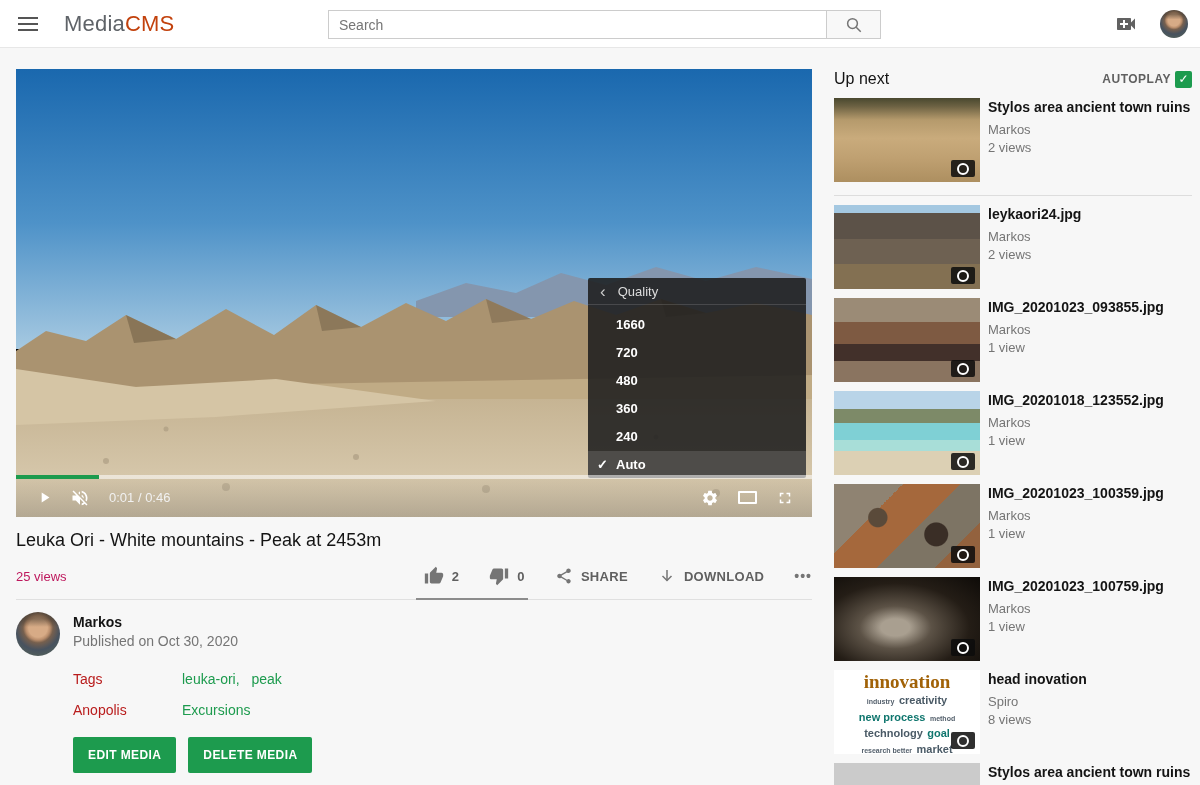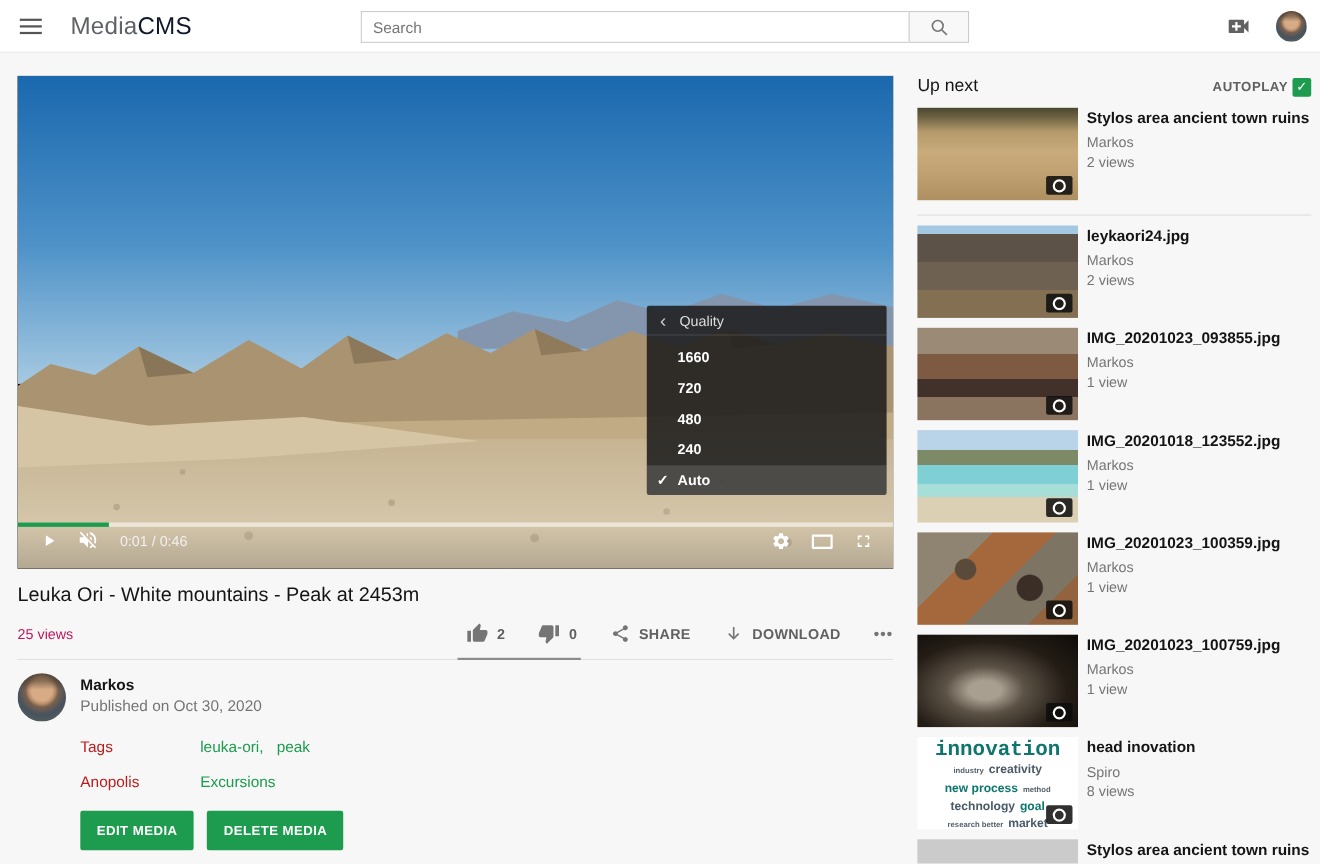--- a/index.html
+++ b/index.html
@@ -7,21 +7,21 @@
               font-family:"Liberation Sans", sans-serif; }
 
   
   .topbar { position:relative; height:48px; background:#fff; border-bottom:1px solid #e7e7e7;
             display:flex; align-items:center; padding:0 12px; z-index:50; }
   .hamburger { width:26px; height:20px; margin-left:6px; display:flex; flex-direction:column;
                justify-content:center; gap:4px; cursor:pointer; }
   .hamburger span { display:block; width:20px; height:2px; background:#555; }
   .logo { margin-left:20px; font-size:22px; letter-spacing:.2px; cursor:pointer; }
   .logo .dark { color:#5f6368; }
-  .logo .green { color:#0f172a; }
+  .logo .green { color:#c2410c; }
   .search-wrap { position:absolute; left:328px; top:10px; display:flex; }
   .search-input { width:498px; height:29px; border:1px solid #ccc; border-right:none;
                   padding:0 10px; font-size:14px; color:#222; background:#fff; outline:none; }
   .search-input::placeholder { color:#757575; }
   .search-btn { width:55px; height:29px; border:1px solid #ccc; background:#f8f8f8;
                 display:flex; align-items:center; justify-content:center; cursor:pointer; }
   .header-right { position:absolute; right:12px; top:0; height:48px; display:flex;
                   align-items:center; gap:22px; }
   .avatar { border-radius:50%;
      background:
@@ -37,21 +37,21 @@
   
   .player { position:relative; width:796px; height:448px; background:#000; overflow:hidden; }
   .scene { position:absolute; inset:0; width:100%; height:100%; display:block; }
 
   .controls { position:absolute; left:0; right:0; bottom:0; height:42px;
               background:linear-gradient(rgba(30,24,18,0), rgba(30,24,18,.22)); }
   .progress { position:absolute; top:0; left:0; right:0; height:4px;
               background:rgba(255,255,255,.55); cursor:pointer; }
   .progress-played { height:100%; background:#1d9b4e; }
   .ctrl-row { position:absolute; top:4px; left:0; right:0; bottom:0; display:flex;
-              align-items:flex-end; padding:0 18px 16px 20px; }
+              align-items:center; padding:0 18px 1px 20px; }
   .ctrl-left { display:flex; align-items:center; gap:17px; }
   .ctrl-right { margin-left:auto; display:flex; align-items:center; gap:19px; }
   .ctrl-btn { display:flex; align-items:center; cursor:pointer; }
   .time { color:#f1f1f1; font-size:13px; margin-left:2px; }
   .theater-rect { width:19px; height:13px; border:2px solid #fff; border-radius:1px; }
 
   
   .quality-menu { position:absolute; right:6px; top:209px; width:218px;
                   background:rgba(30,30,30,.88); border-radius:2px; color:#fff; }
   .qm-header { height:27px; display:flex; align-items:center; padding:0 12px;
@@ -119,21 +119,21 @@
   .t4 { background:linear-gradient(180deg,#b9d4e8 0 22%,#7d8a68 22% 38%,#7fd0d5 38% 58%,#a8ded8 58% 72%,#dcd0b4 72% 100%); }
   .t5 { background:radial-gradient(circle at 30% 40%, #5a4a3a 0 8%, rgba(0,0,0,0) 9%),
                    radial-gradient(circle at 70% 60%, #3a2e26 0 10%, rgba(0,0,0,0) 11%),
                    linear-gradient(135deg,#8f8372 0 30%,#a5683c 30% 55%,#7d7464 55% 80%,#93623e 80% 100%); }
   .t6 { background:radial-gradient(ellipse at 42% 60%, #a99f90 0 12%, #5c5246 30%, #241d16 62%, #0e0b08 100%); }
   .t7 { background:#fff; }
   .t8 { background:linear-gradient(180deg,#cbcbcb 0 55%,#98999a 55% 100%); }
 
   .cloud { width:100%; height:100%; text-align:center; overflow:hidden; padding-top:2px;
            line-height:1.02; }
-  .cw1 { font-family:Liberation Mono, monospace; font-weight:bold; color:#0f766e; font-size:19px;
+  .cw1 { font-family:Liberation Serif, serif; font-weight:bold; color:#a16207; font-size:19px;
          display:block; }
   .cw-sm { font-size:7px; color:#55616d; font-weight:bold; }
   .cw-md { font-size:11px; color:#4a5a66; font-weight:bold; }
   .cw-lg { font-size:11px; color:#0f766e; font-weight:bold; }
   .cloud div { white-space:nowrap; }
 </style>
 </head>
 <body>
 
 <header class="topbar">
@@ -204,20 +204,21 @@
 
       <div class="quality-menu">
         <div class="qm-header">
           <span class="qm-back">‹</span>
           <span class="qm-title">Quality</span>
         </div>
         <div class="qm-list">
           <div class="qm-item">1660</div>
           <div class="qm-item">720</div>
           <div class="qm-item">480</div>
+          <div class="qm-item">360</div>
           <div class="qm-item">240</div>
           <div class="qm-item selected">
             <span class="qm-check">✓</span>
             <span>Auto</span>
           </div>
         </div>
       </div>
 
       <div class="controls">
         <div class="progress">

